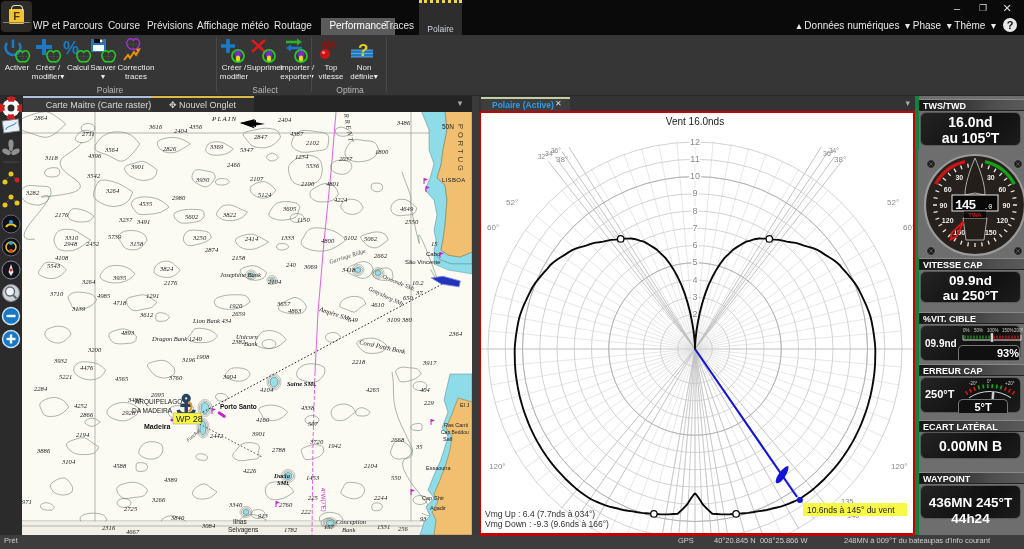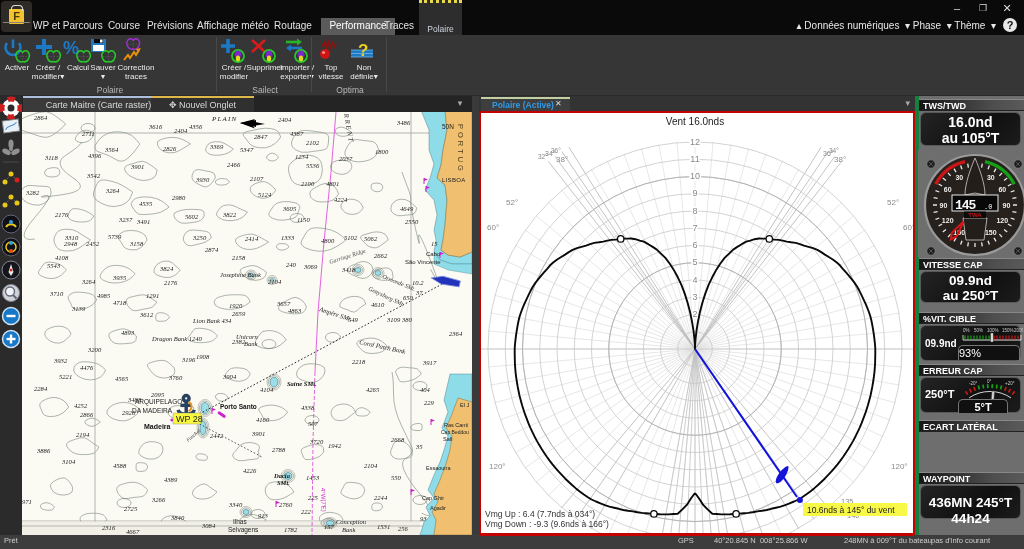--- a/index.html
+++ b/index.html
@@ -788,21 +788,21 @@
           <line x1="39" y1="8.5" x2="39" y2="12.5"></line>
           <line x1="42" y1="8.5" x2="42" y2="12.5"></line>
           <line x1="45" y1="8.5" x2="45" y2="12.5"></line>
           <line x1="48" y1="8.5" x2="48" y2="12.5"></line>
           <line x1="51" y1="8.5" x2="51" y2="12.5"></line>
           <line x1="54" y1="8.5" x2="54" y2="12.5"></line>
           <line x1="57" y1="8.5" x2="57" y2="12.5"></line>
         </g>
 <rect x="29.6" y="6" width="2.6" height="9" fill="#d8d8d8" stroke="#333" stroke-width="0.4"></rect>
 </svg>
-<div class="abs" style="left:43px;top:249px;width:62px;height:15px;border:1px solid #777;border-bottom:none;border-radius:5px 5px 0 0;background:#101010;color:#fff;font-weight:normal;font-size:11px;text-align:left;line-height:15px">93%</div>
+<div class="abs" style="left:43px;top:249px;width:62px;height:15px;border:1px solid #777;border-bottom:none;border-radius:5px 5px 0 0;background:#101010;color:#fff;font-weight:bold;font-size:11px;text-align:right;line-height:15px">93%</div>
 <div class="sbhead" style="top:268px">ERREUR CAP</div>
 <div class="sbbox" style="top:281px;height:36px"></div>
 <div class="abs" style="left:10px;top:292px;color:#fff;font-weight:bold;font-size:11px">250°T</div>
 <svg class="abs" style="left:42px;top:283px" width="66" height="34">
 <path d="M12.0,18.9 A37.5,37.5 0 0 1 54.0,18.9" fill="none" stroke="#e8e8e8" stroke-width="0.9"></path>
 <line x1="10.7" y1="15.6" x2="8.5" y2="12.3" stroke="#cc1818" stroke-width="1.7"></line>
 <line x1="14.4" y1="13.5" x2="12.6" y2="9.9" stroke="#cc1818" stroke-width="1.7"></line>
 <line x1="18.3" y1="11.7" x2="16.9" y2="8.0" stroke="#cc1818" stroke-width="1.7"></line>
 <line x1="22.4" y1="10.4" x2="21.4" y2="6.5" stroke="#18a018" stroke-width="1.7"></line>
 <line x1="26.6" y1="9.5" x2="26.0" y2="5.6" stroke="#18a018" stroke-width="1.7"></line>
@@ -815,20 +815,23 @@
 <line x1="55.3" y1="15.6" x2="57.5" y2="12.3" stroke="#cc1818" stroke-width="1.7"></line>
 <g transform="translate(33.0,50.0) rotate(5)">
           <rect x="-1.3" y="-38" width="2.6" height="12" fill="#d8d8d8" stroke="#333" stroke-width="0.4"></rect>
         </g>
 <text x="12" y="6" font-size="4.5" fill="#ccc" font-family="Liberation Sans">-20°</text>
 <text x="30" y="4" font-size="4.5" fill="#ccc" font-family="Liberation Sans">0°</text>
 <text x="48" y="6" font-size="4.5" fill="#ccc" font-family="Liberation Sans">+20°</text>
 </svg>
 <div class="abs" style="left:43px;top:303px;width:50px;height:14px;border:1px solid #777;border-bottom:none;border-radius:5px 5px 0 0;background:#101010;color:#fff;font-weight:bold;font-size:11px;text-align:center;line-height:14px">5°T</div>
 <div class="sbhead" style="top:324px">ECART LATÉRAL</div>
+<div class="sbbox" style="top:336px;height:27px;font-size:14px;padding-top:0px">
+        <div style="line-height:27px;height:27px">0.00MN B</div>
+      </div>
 <div class="sbhead" style="top:376px">WAYPOINT</div>
 <div class="sbbox" style="top:389px;height:34px;font-size:13.5px;padding-top:9px">
         <div style="line-height:16px;height:16px">436MN 245°T</div>
         <div style="line-height:16px;height:16px">44h24</div>
       </div>
 </div>
 <div class="abs" style="left:472px;top:96px;width:7px;height:439px;background:#3a3a3a"></div>
 <div id="statusbar">
 <span style="left:4px">Prét</span>
 <span style="left:678px">GPS</span>

